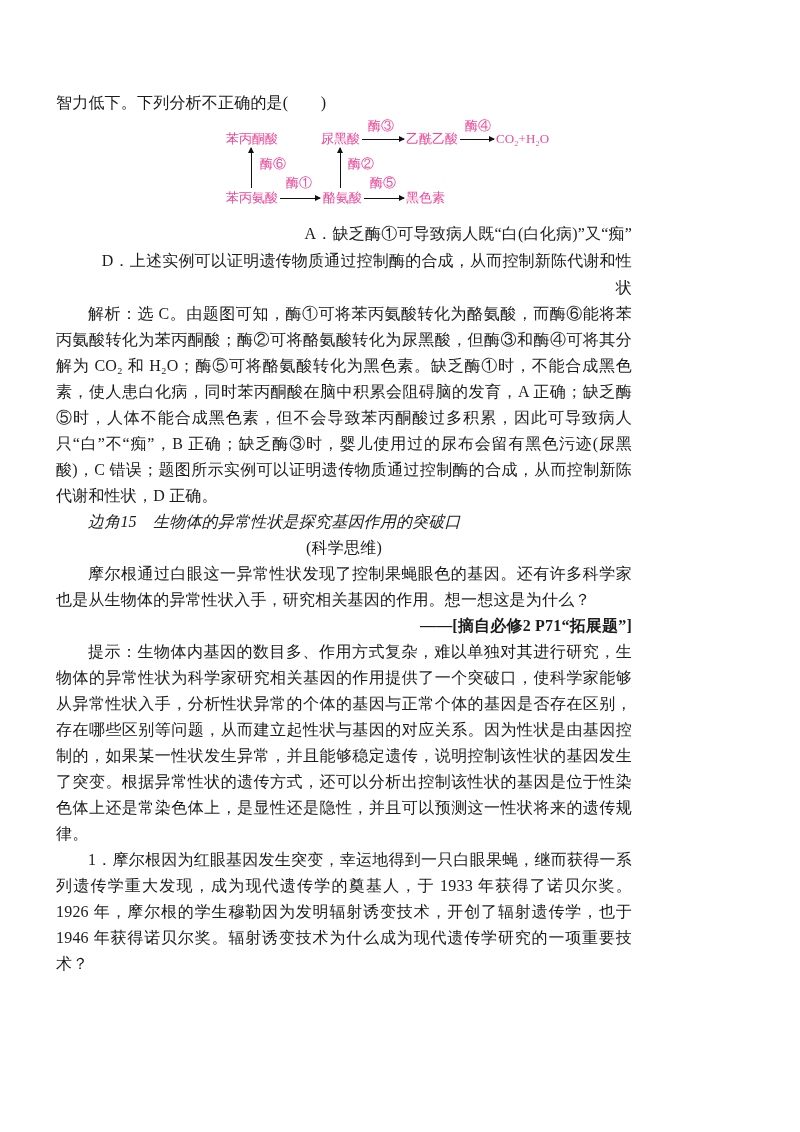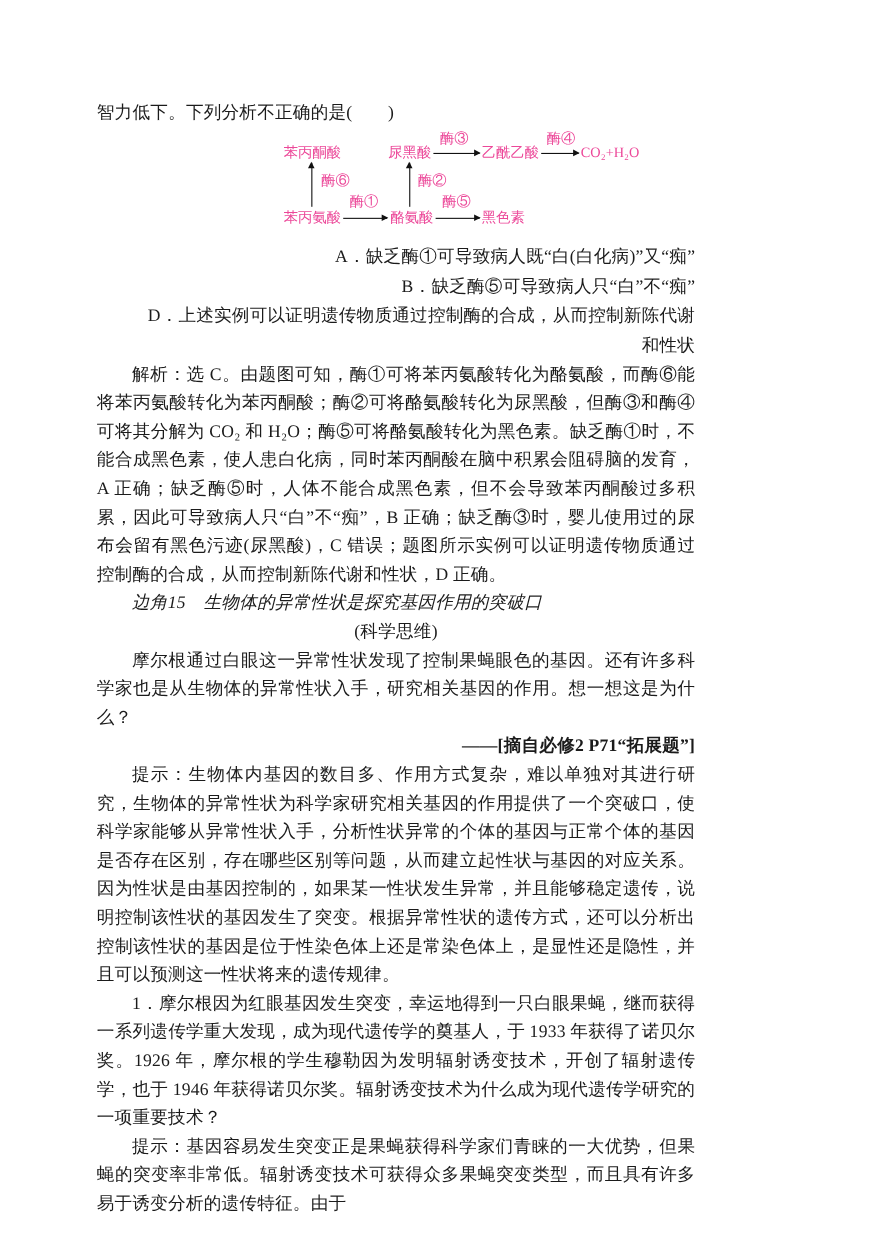--- a/index.html
+++ b/index.html
@@ -11,21 +11,21 @@
     width: 800px;
     height: 1132px;
     overflow: hidden;
     font-family: "Liberation Serif", "DejaVu Serif", serif;
     color: #1b1b1b;
   }
   .page {
     box-sizing: border-box;
     width: 720px;
     height: 1132px;
-    padding: 90px 88px 0 88px;
+    padding: 90px 88px 0 56px;
   }
   p {
     margin: 0;
     font-size: 16px;
     line-height: 26px;
     text-align: justify;
     letter-spacing: 0.2px;
   }
   .indent { text-indent: 2em; }
   .option { padding-left: 2em; line-height: 27px; text-align: right; }
@@ -103,27 +103,25 @@
     <span class="dnode" style="left:170px; top:72px">苯丙氨酸</span>
     <span class="dlabel" style="left:230px; top:57px">酶①</span>
     <div class="harrow" style="left:224px; top:80px; width:40px"></div>
     <span class="dnode" style="left:267px; top:72px">酪氨酸</span>
     <span class="dlabel" style="left:314px; top:57px">酶⑤</span>
     <div class="harrow" style="left:308px; top:80px; width:40px"></div>
     <span class="dnode" style="left:350px; top:72px">黑色素</span>
   </div>
 
   <p class="option">A．缺乏酶①可导致病人既“白(白化病)”又“痴”</p>
-  <p class="option">B．缺乏酶⑤可导致病人只“白”不“痴”</p>
   <p class="option">D．上述实例可以证明遗传物质通过控制酶的合成，从而控制新陈代谢和性状</p>
 
   <p class="indent">解析：选 C。由题图可知，酶①可将苯丙氨酸转化为酪氨酸，而酶⑥能将苯丙氨酸转化为苯丙酮酸；酶②可将酪氨酸转化为尿黑酸，但酶③和酶④可将其分解为 CO₂ 和 H₂O；酶⑤可将酪氨酸转化为黑色素。缺乏酶①时，不能合成黑色素，使人患白化病，同时苯丙酮酸在脑中积累会阻碍脑的发育，A 正确；缺乏酶⑤时，人体不能合成黑色素，但不会导致苯丙酮酸过多积累，因此可导致病人只“白”不“痴”，B 正确；缺乏酶③时，婴儿使用过的尿布会留有黑色污迹(尿黑酸)，C 错误；题图所示实例可以证明遗传物质通过控制酶的合成，从而控制新陈代谢和性状，D 正确。</p>
 
   <p class="corner-heading">边角15　生物体的异常性状是探究基因作用的突破口</p>
   <p class="centered">(科学思维)</p>
   <p class="indent">摩尔根通过白眼这一异常性状发现了控制果蝇眼色的基因。还有许多科学家也是从生物体的异常性状入手，研究相关基因的作用。想一想这是为什么？</p>
   <p class="right-aligned">——[摘自必修2 P71“拓展题”]</p>
   <p class="indent">提示：生物体内基因的数目多、作用方式复杂，难以单独对其进行研究，生物体的异常性状为科学家研究相关基因的作用提供了一个突破口，使科学家能够从异常性状入手，分析性状异常的个体的基因与正常个体的基因是否存在区别，存在哪些区别等问题，从而建立起性状与基因的对应关系。因为性状是由基因控制的，如果某一性状发生异常，并且能够稳定遗传，说明控制该性状的基因发生了突变。根据异常性状的遗传方式，还可以分析出控制该性状的基因是位于性染色体上还是常染色体上，是显性还是隐性，并且可以预测这一性状将来的遗传规律。</p>
 
   <p class="indent">1．摩尔根因为红眼基因发生突变，幸运地得到一只白眼果蝇，继而获得一系列遗传学重大发现，成为现代遗传学的奠基人，于 1933 年获得了诺贝尔奖。1926 年，摩尔根的学生穆勒因为发明辐射诱变技术，开创了辐射遗传学，也于 1946 年获得诺贝尔奖。辐射诱变技术为什么成为现代遗传学研究的一项重要技术？</p>
-  <p class="indent">提示：基因容易发生突变正是果蝇获得科学家们青睐的一大优势，但果蝇的突变率非常低。辐射诱变技术可获得众多果蝇突变类型，而且具有许多易于诱变分析的遗传特征。由于</p>
 
 </div>
 
 </body></html>

